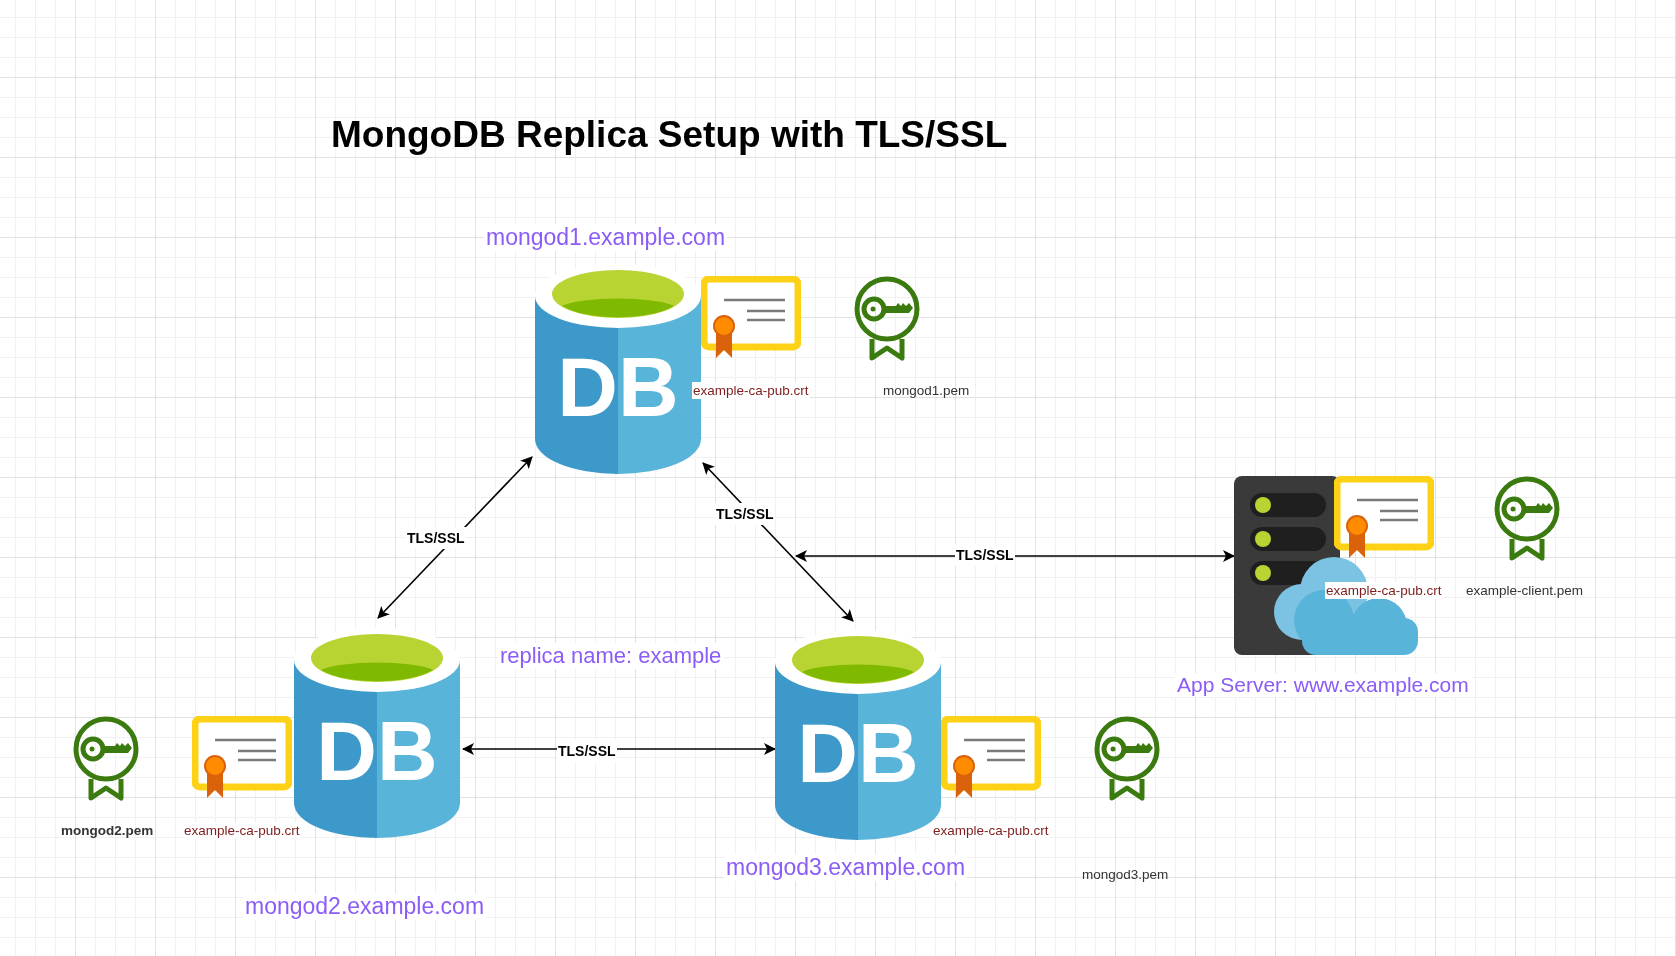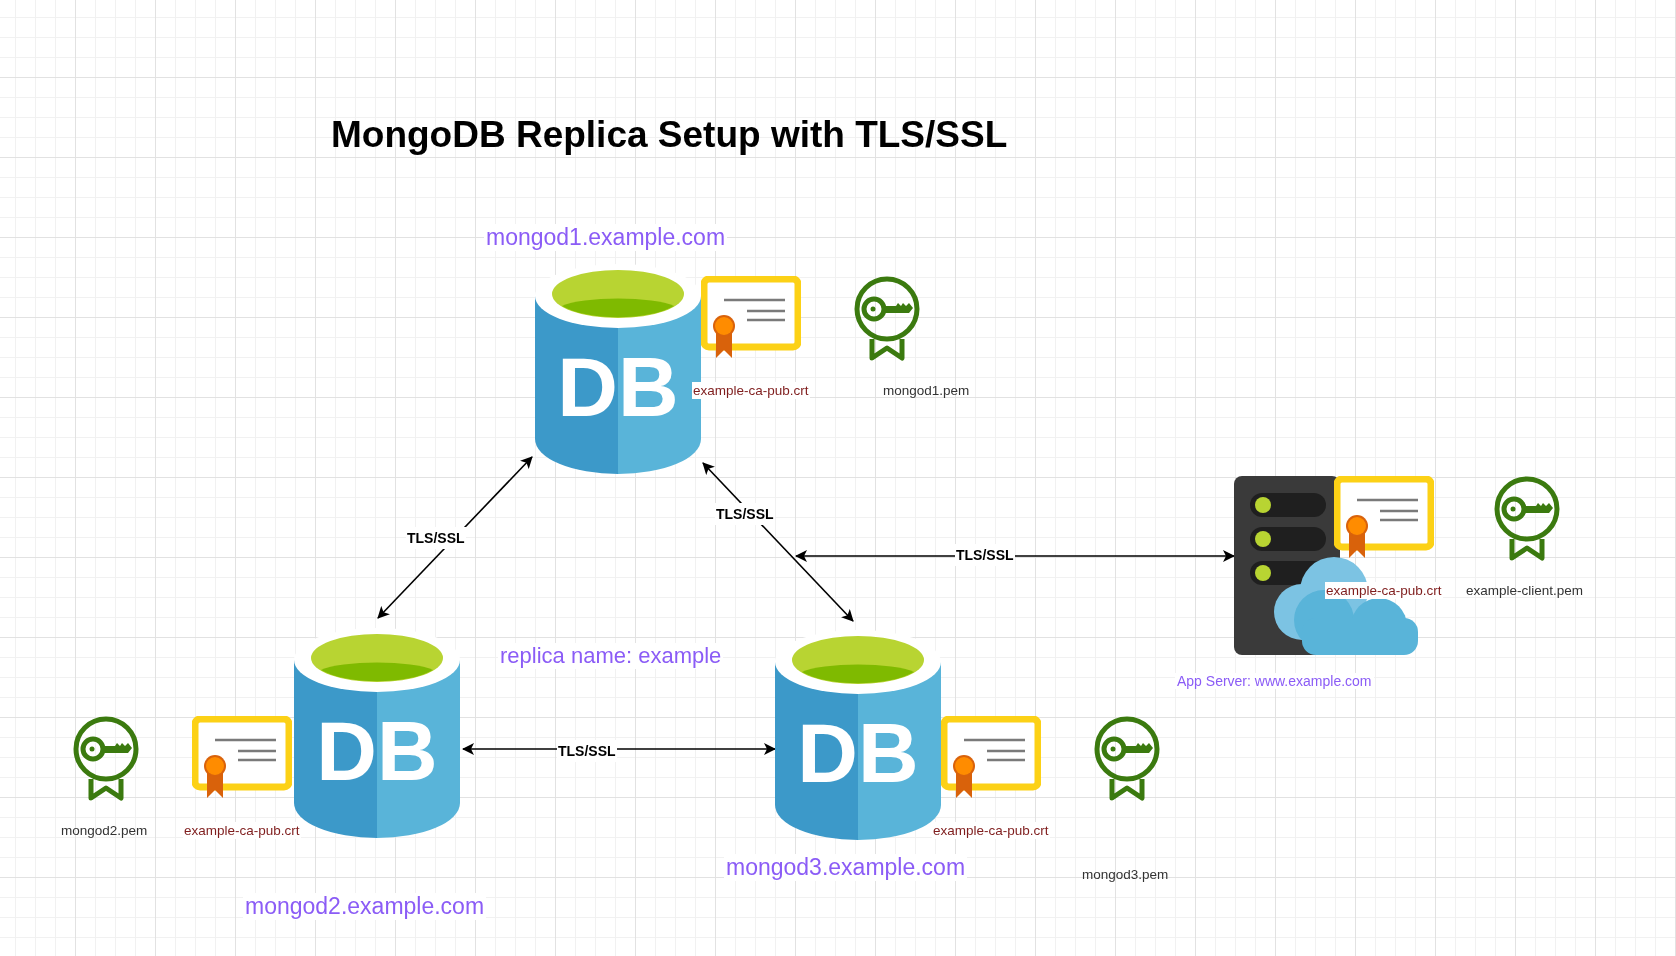--- a/index.html
+++ b/index.html
@@ -91,21 +91,21 @@
 <svg class="icon" style="left:294px; top:628px;" width="166" height="210">
     <use href="#db-sym"></use>
   </svg>
 <svg class="icon" style="left:192px; top:716px;" width="100" height="82">
     <use href="#cert-sym"></use>
   </svg>
 <div class="abs file" style="left:183px; top:822px;">example-ca-pub.crt</div>
 <svg class="icon" style="left:73px; top:716px;" width="66" height="86">
     <use href="#key-sym"></use>
   </svg>
-<div class="abs file muted" style="left:60px; top:822px;">mongod2.pem</div>
+<div class="abs file muted" style="left:60px; top:822px;font-weight:bold;">mongod2.pem</div>
 <div class="abs host" style="left:243px; top:893px;">mongod2.example.com</div>
 
 <svg class="icon" style="left:775px; top:630px;" width="166" height="210">
     <use href="#db-sym"></use>
   </svg>
 <svg class="icon" style="left:941px; top:716px;" width="100" height="82">
     <use href="#cert-sym"></use>
   </svg>
 <div class="abs file" style="left:932px; top:822px;">example-ca-pub.crt</div>
 <svg class="icon" style="left:1094px; top:716px;" width="66" height="86">
@@ -131,13 +131,13 @@
   </g>
 </svg>
 <svg class="icon" style="left:1334px; top:476px;" width="100" height="82">
     <use href="#cert-sym"></use>
   </svg>
 <div class="abs file" style="left:1325px; top:582px;">example-ca-pub.crt</div>
 <svg class="icon" style="left:1494px; top:476px;" width="66" height="86">
     <use href="#key-sym"></use>
   </svg>
 <div class="abs file muted" style="left:1465px; top:582px;">example-client.pem</div>
-<div class="abs host" style="left:1175px; top:673px; font-size:14px;">App Server: www.example.com</div>
+<div class="abs host" style="left:1175px; top:673px; font-size:21px;">App Server: www.example.com</div>
 
 </body></html>

